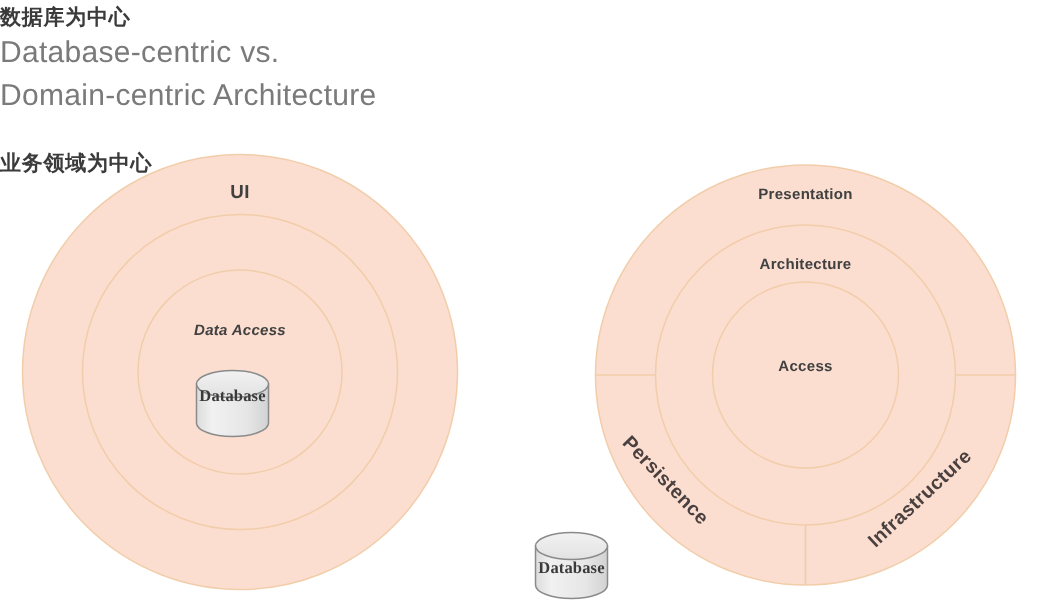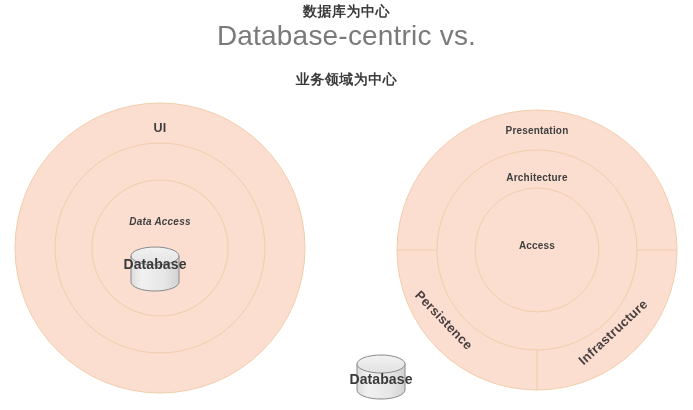--- a/index.html
+++ b/index.html
@@ -15,33 +15,32 @@
     font-family: "Liberation Sans", "DejaVu Sans", sans-serif;
     -webkit-font-smoothing: antialiased;
   }
 
   
   #title-block {
     position: absolute;
     left: 0;
     top: 0;
     width: 693px;
-    text-align: center;
     pointer-events: none;
   }
   .cn-note {
     font-size: 14px;
     font-weight: 700;
     color: #3b3b3b;
     line-height: 18px;
     letter-spacing: 0.5px;
   }
   #cn-note-top { margin-top: 2px; }
   #main-title {
-    font-size: 28px;
+    font-size: 20px;
     font-weight: 400;
     color: #7a7a7a;
     line-height: 29px;
     letter-spacing: 0.2px;
     margin-top: 1px;
   }
   #main-title .ln { display: block; }
   #cn-note-bottom { margin-top: 20px; }
 
   
@@ -76,34 +75,36 @@
     transform-origin: 50% 50%;
     font-size: 13px;
     font-weight: 700;
     color: #4a4040;
     white-space: nowrap;
     letter-spacing: 0.3px;
   }
   .db-label {
     position: absolute;
     transform: translate(-50%, -50%);
-    font-size: 14px;
+    font-size: 11px;
     font-weight: 700;
     color: #3a3a3a;
     white-space: nowrap;
     letter-spacing: 0.1px;
+    font-family: Liberation Serif, serif;
   }
 </style>
 </head>
 <body>
 
 <div id="title-block">
   <div class="cn-note" id="cn-note-top">数据库为中心</div>
   <div id="main-title">
     <span class="ln">Database-centric vs.</span>
+    <span class="ln">Domain-centric Architecture</span>
   </div>
   <div class="cn-note" id="cn-note-bottom">业务领域为中心</div>
 </div>
 
 <div id="diagram-stage">
 
   <svg id="diagram-svg" width="693" height="410" viewBox="0 0 693 410">
     <defs>
       <linearGradient id="cylTop" x1="0" y1="0" x2="0" y2="1">
         <stop offset="0%" stop-color="#f2f2f2"></stop>

